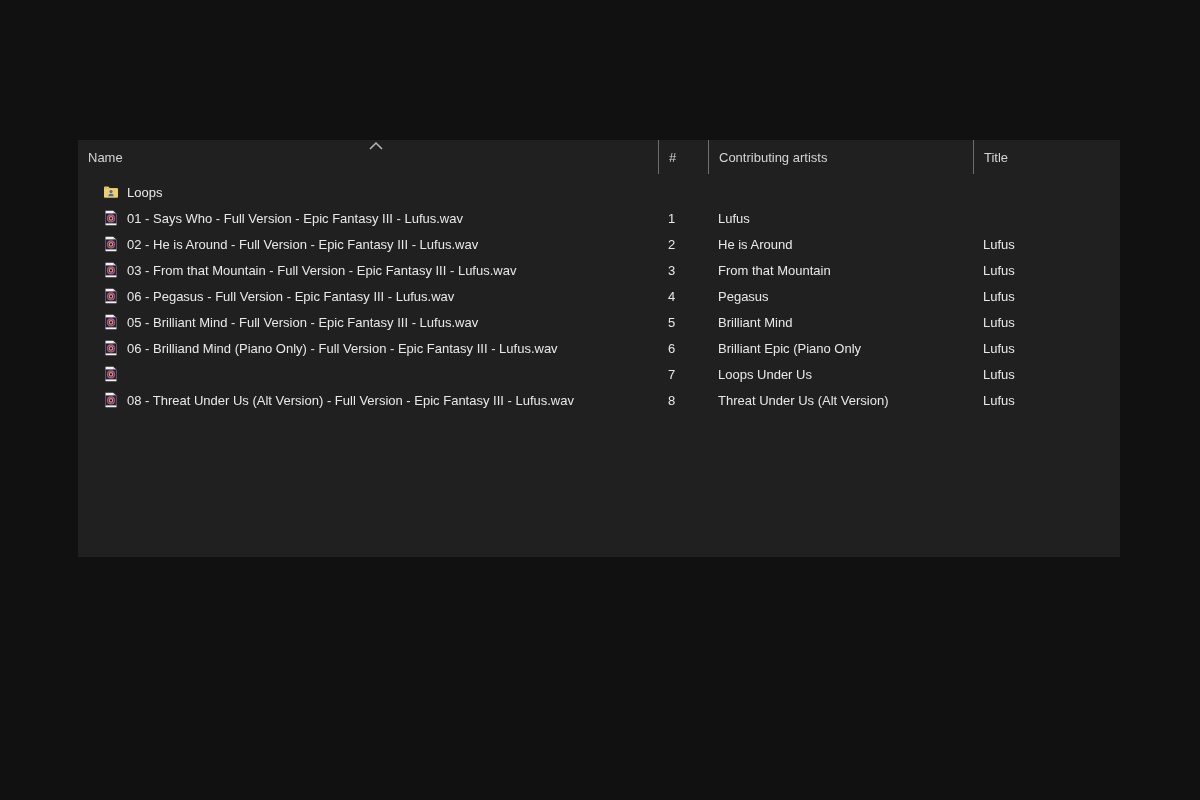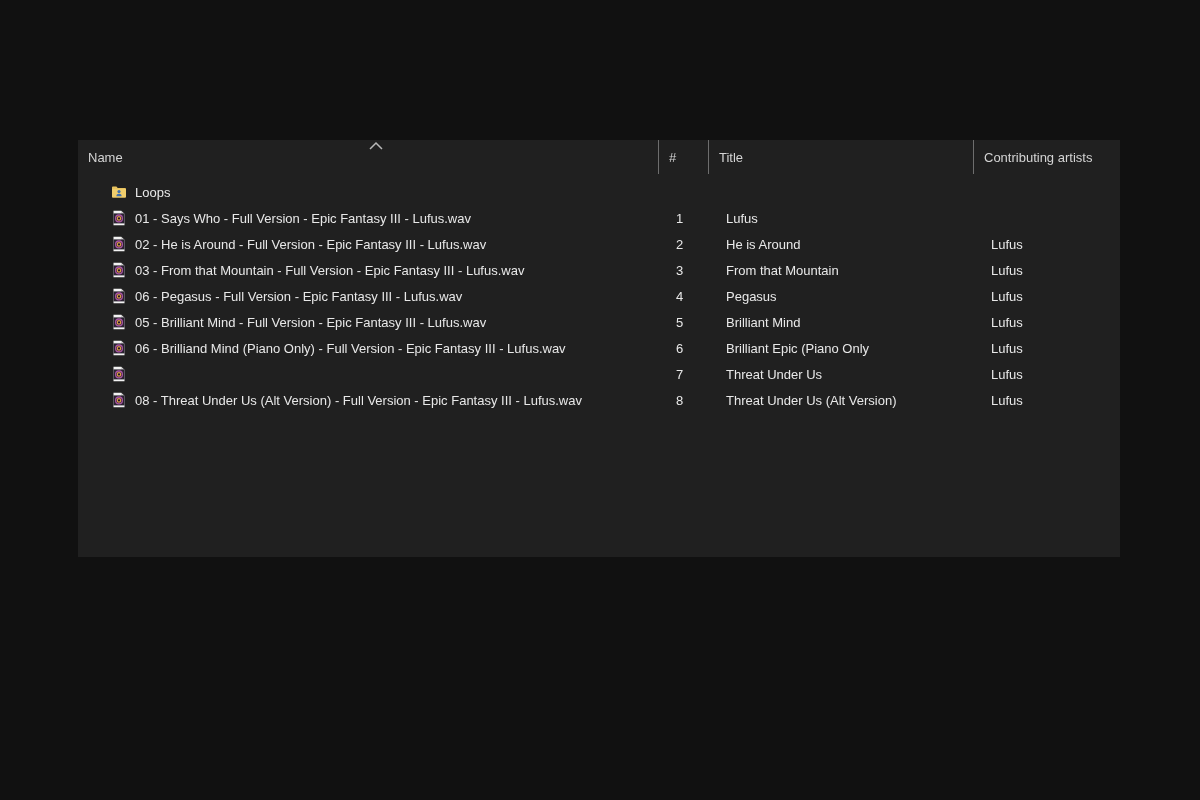--- a/index.html
+++ b/index.html
@@ -37,21 +37,21 @@
   }
   .hcell.name{padding-left:10px;}
   .hcell.sep{border-left:1px solid #6e6e6e;padding-left:10px;}
   .sort-chevron{
     position:absolute;
     left:290px;top:1px;
     width:16px;height:10px;
     color:#b8b8b8;
   }
   
-  .rows{margin-top:5px;padding-left:8px;}
+  .rows{margin-top:5px;}
   .row{
     display:grid;
     grid-template-columns:580px 50px 265px 147px;
     height:26px;
     align-items:center;
     font-size:13px;
     color:#e8e8e8;
     cursor:default;
   }
   .cell{white-space:nowrap;overflow:hidden;text-overflow:ellipsis;}
@@ -72,22 +72,22 @@
 <body>
 
 <div class="explorer">
 
   <div class="header">
     <svg class="sort-chevron" viewBox="0 0 16 10">
       <path d="M2 8 L8 2 L14 8" fill="none" stroke="currentColor" stroke-width="1.5"></path>
     </svg>
     <div class="hcell name">Name</div>
     <div class="hcell sep">#</div>
+    <div class="hcell sep">Contributing artists</div>
     <div class="hcell sep">Title</div>
-    <div class="hcell sep">Contributing artists</div>
   </div>
 
   <div class="rows">
     <div class="row">
       <div class="cell name">
         <span class="icon">
           <svg viewBox="0 0 16 16" width="16" height="16">
             <path d="M1 3.5 Q1 2.6 1.9 2.6 H5.4 L6.7 4 H14.1 Q15 4 15 4.9 V12.6 Q15 13.5 14.1 13.5 H1.9 Q1 13.5 1 12.6 Z" fill="#e7c25e"></path>
             <path d="M1 5 H15 V12.6 Q15 13.5 14.1 13.5 H1.9 Q1 13.5 1 12.6 Z" fill="#f0cd6c"></path>
             <circle cx="8" cy="7.6" r="1.6" fill="#3e6fae"></circle>
@@ -221,21 +221,21 @@
             <path d="M2.5 0.8 H10.2 L13.5 4.1 V15.2 H2.5 Z" fill="#f2f2f2"></path>
             <path d="M10.2 0.8 L13.5 4.1 H10.2 Z" fill="#c9c9c9"></path>
             <rect x="2.5" y="3.4" width="11" height="10" fill="#2a2230"></rect>
             <circle cx="8" cy="8.4" r="3.4" fill="none" stroke="#a855a2" stroke-width="1.3"></circle>
             <circle cx="8" cy="8.4" r="1.7" fill="none" stroke="#dd9a48" stroke-width="1.2"></circle>
             <circle cx="8" cy="8.4" r="0.7" fill="#1a141f"></circle>
           </svg>
         </span>
       </div>
       <div class="cell num">7</div>
-      <div class="cell title">Threat Under Us</div>
+      <div class="cell title">Loops Under Us</div>
       <div class="cell artist">Lufus</div>
     </div>
 
     <div class="row">
       <div class="cell name">
         <span class="icon">
           <svg viewBox="0 0 16 16" width="16" height="16">
             <path d="M2.5 0.8 H10.2 L13.5 4.1 V15.2 H2.5 Z" fill="#f2f2f2"></path>
             <path d="M10.2 0.8 L13.5 4.1 H10.2 Z" fill="#c9c9c9"></path>
             <rect x="2.5" y="3.4" width="11" height="10" fill="#2a2230"></rect>

